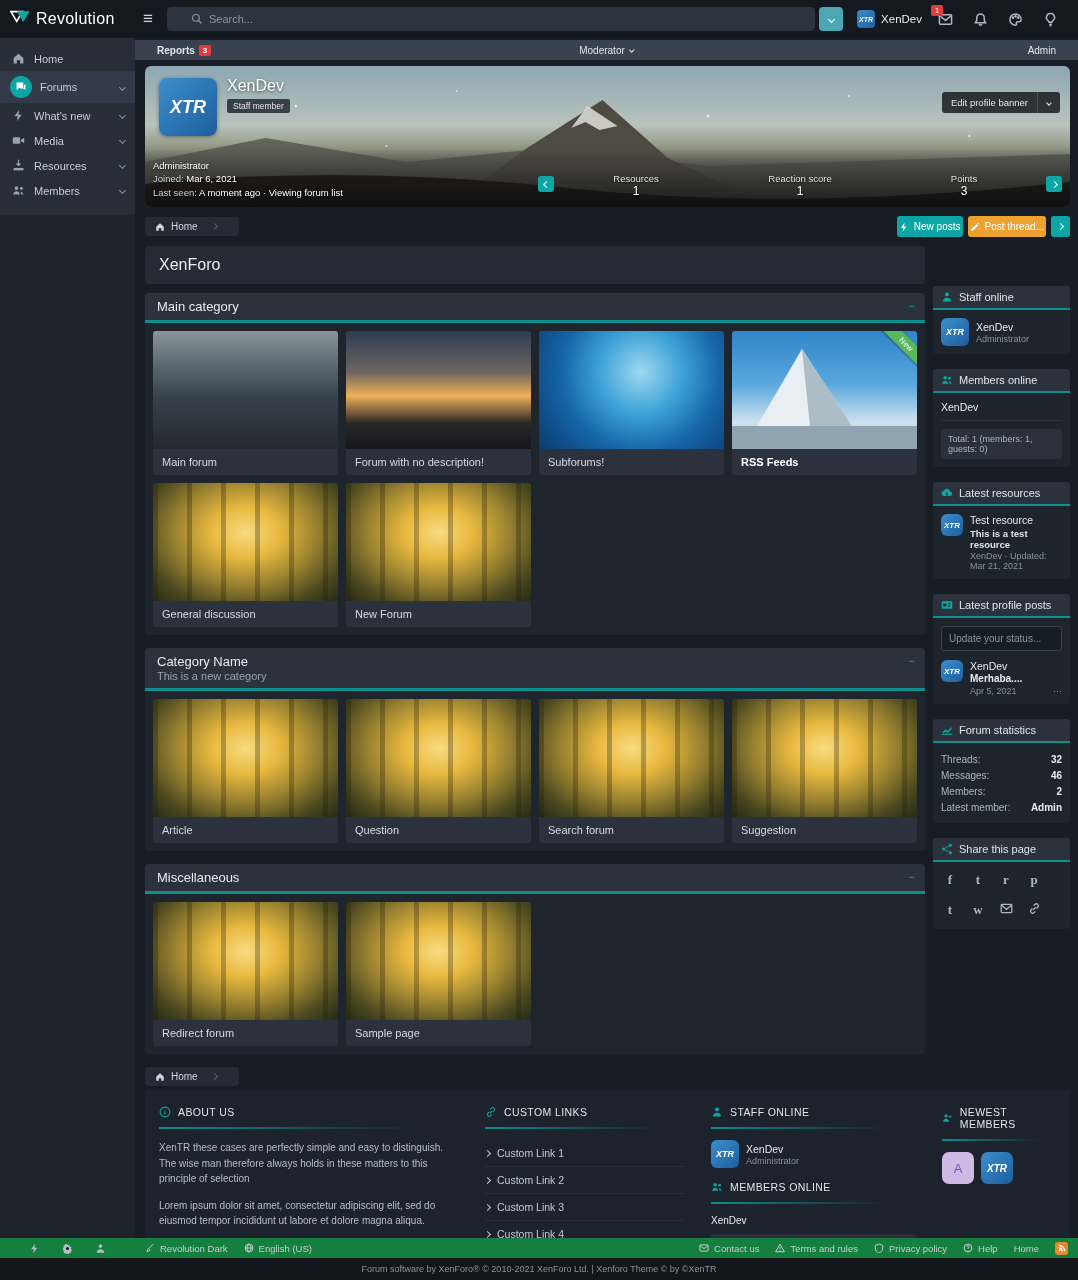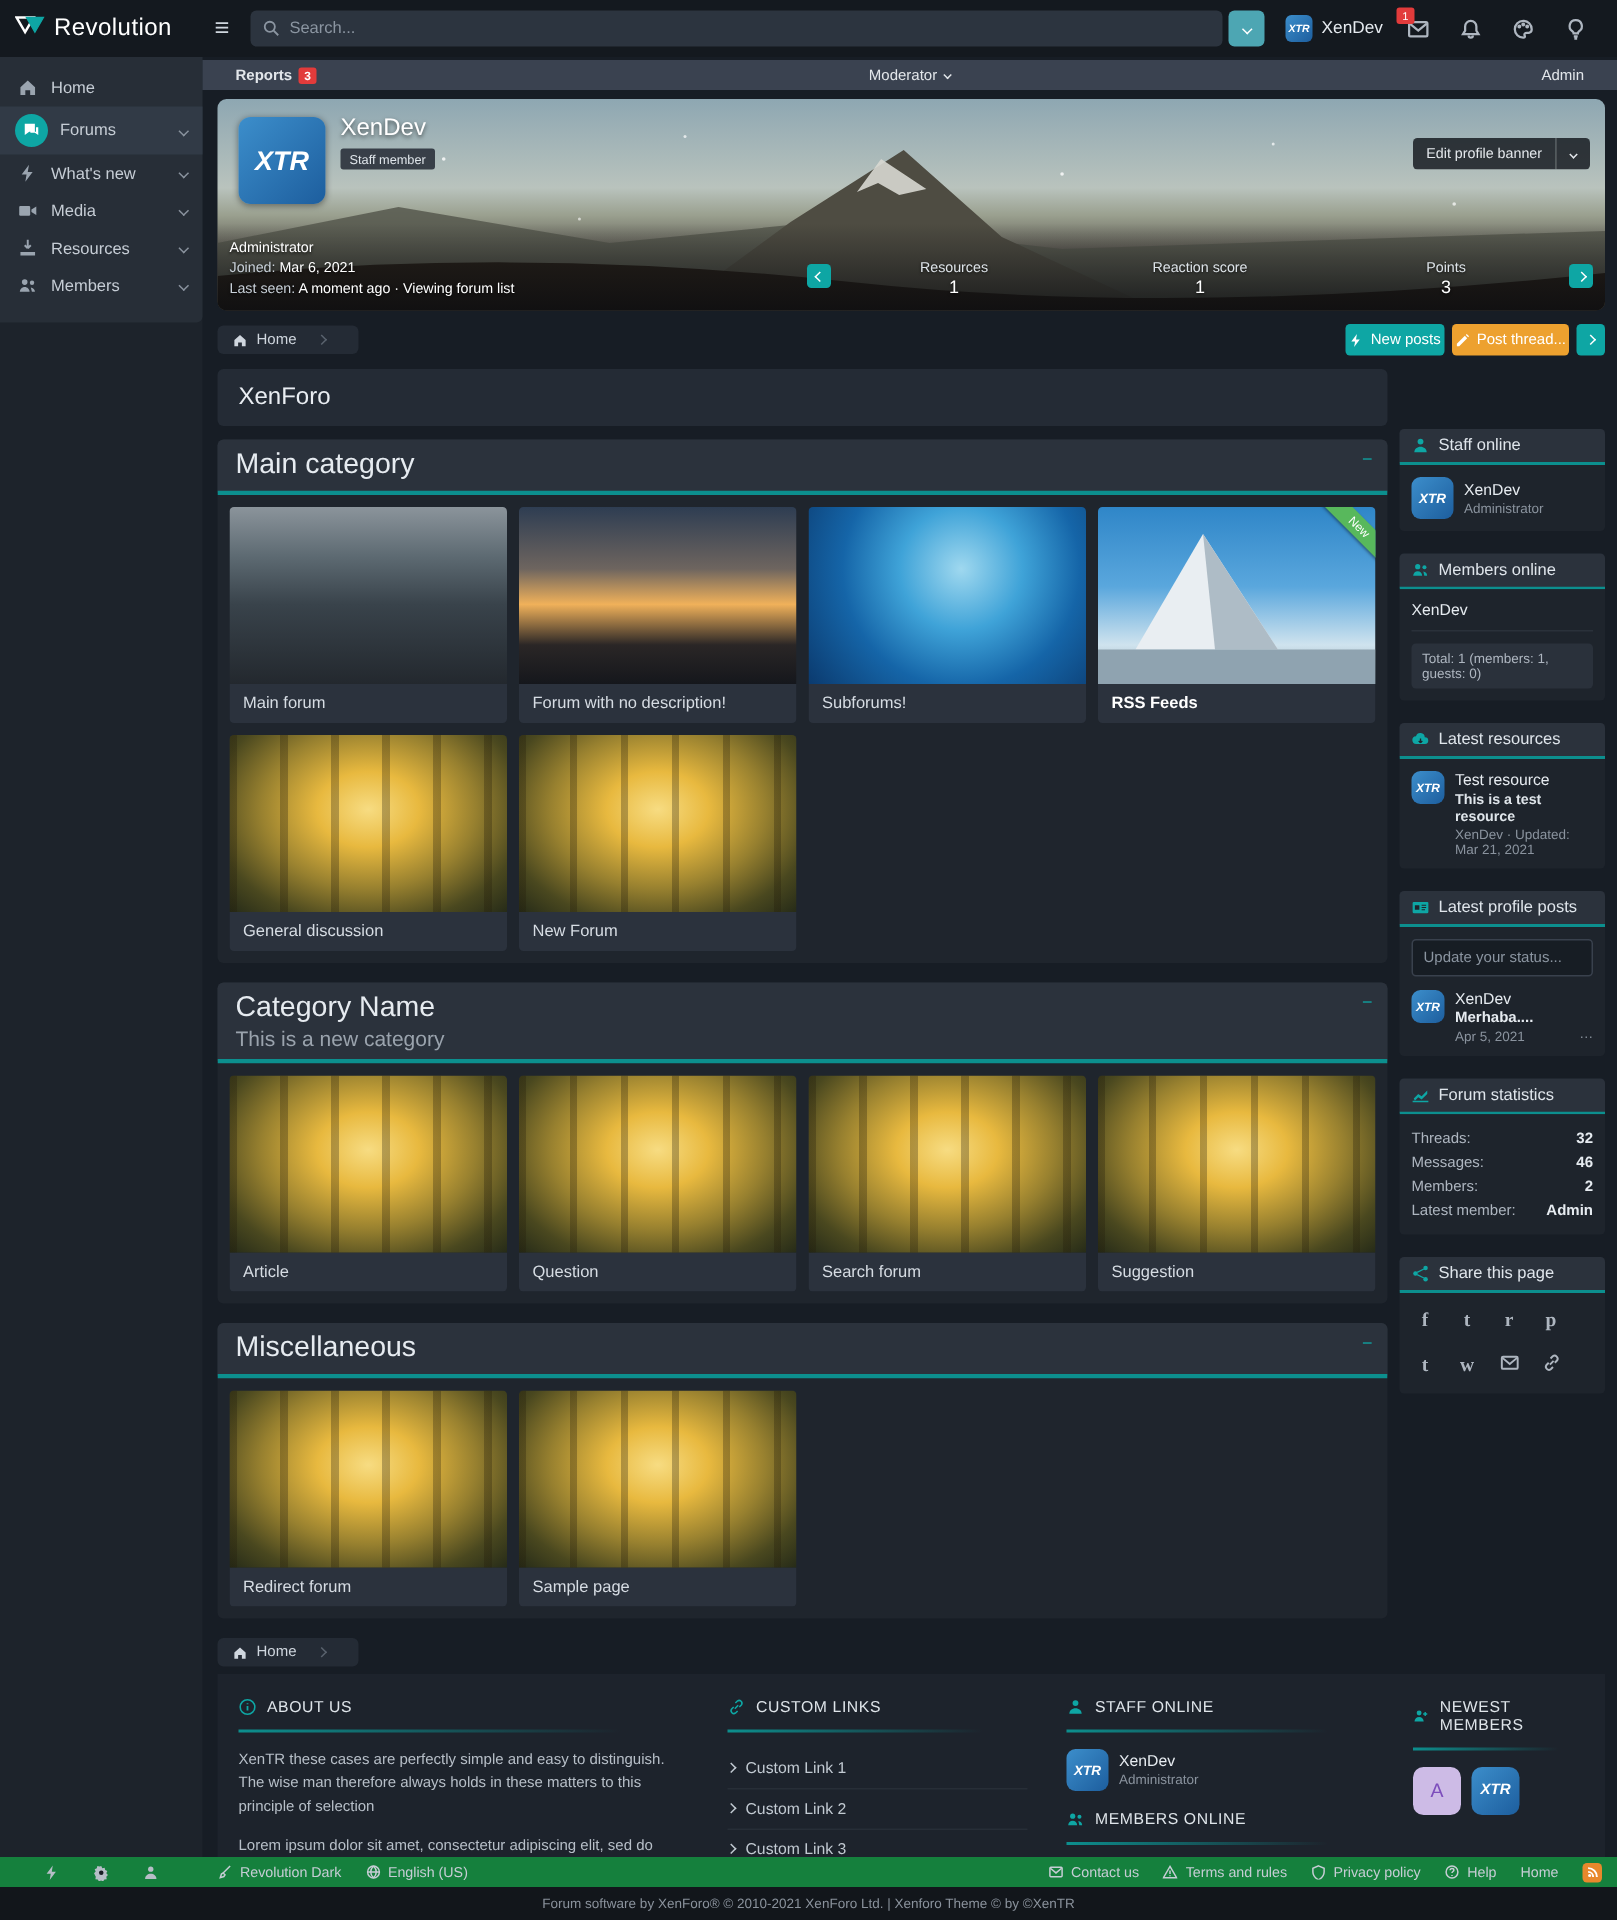--- a/index.html
+++ b/index.html
@@ -9,21 +9,21 @@
     --navbg:#14191f; --modbar:#3a4250; --leftbar:#272e37; --footer:#1d232c;
   }
   *{box-sizing:border-box;margin:0;padding:0}
   body{background:#0e1217;font-family:"Liberation Sans",sans-serif}
   .app{width:1078px;height:1280px;background:var(--page);display:flex;flex-direction:column;overflow:hidden;position:relative}
 
   
   .navbar{height:38px;flex:0 0 38px;background:var(--navbg);display:flex;align-items:center}
   .brand{width:135px;flex:0 0 135px;display:flex;align-items:center;gap:6px;padding-left:10px;color:#fff;font-size:16px;letter-spacing:.3px}
   .hamburger{color:#cfd6de;font-size:17px;margin:0 14px 0 8px;cursor:pointer}
-  .searchbar{flex:1;height:24px;background:#2c343f;border-radius:4px;display:flex;align-items:center;padding:0 8px;gap:6px}
+  .searchbar{flex:1;height:24px;background:#2c343f;border-radius:4px;display:flex;align-items:center;padding:0 24px;gap:6px}
   .searchbar input{flex:1;background:transparent;border:0;outline:0;color:#dfe5ec;font-size:11px}
   .searchbar input::placeholder{color:#8b95a1}
   .search-drop{width:24px;height:24px;background:#4da6b3;border-radius:4px;margin:0 14px 0 4px;display:flex;align-items:center;justify-content:center;color:#fff;font-size:9px;cursor:pointer}
   .nav-user{display:flex;align-items:center;gap:6px;margin-right:16px;cursor:pointer}
   .mini-ava{width:18px;height:18px;border-radius:4px;background:linear-gradient(135deg,#3c8ecb,#1d5e9e);color:#fff;font-size:7px;font-weight:bold;font-style:italic;display:flex;align-items:center;justify-content:center}
   .nav-user .uname{color:#e6ebf0;font-size:11.5px}
   .nav-ic{position:relative;margin-right:20px;color:#aeb6c0;cursor:pointer;display:flex}
   .nav-ic svg{width:15px;height:15px;fill:none;stroke:#aeb6c0;stroke-width:1.6}
   .badge{position:absolute;top:-7px;left:-7px;background:var(--red);color:#fff;font-size:7.5px;min-width:12px;height:11px;border-radius:2px;display:flex;align-items:center;justify-content:center;padding:0 2px}
 
@@ -82,22 +82,22 @@
 
   .title-panel{background:var(--panel);border-radius:4px;padding:10px 14px;font-size:16px;color:#e9edf2;margin-bottom:9px}
 
   .cols{display:flex;gap:8px;align-items:flex-start}
   .main-col{width:780px;flex:0 0 780px}
   .rightbar{flex:1;padding-top:40px}
 
   
   .section{background:#1f252d;border-radius:4px;margin-bottom:13px}
   .sec-head{background:var(--panel2);border-bottom:3px solid var(--teal-dk);border-radius:4px 4px 0 0;padding:6px 12px;position:relative;cursor:default}
-  .sec-head .t{font-size:19px;color:#e6ebf0}
-  .sec-head .s{font-size:14px;color:#9aa3ad;margin-top:1px}
+  .sec-head .t{font-size:13px;color:#e6ebf0}
+  .sec-head .s{font-size:11px;color:#9aa3ad;margin-top:1px}
   .sec-head .collapse{position:absolute;right:10px;top:6px;color:var(--teal);font-size:12px;cursor:pointer}
   .cards{display:flex;flex-wrap:wrap;gap:8px;padding:8px}
   .card{width:185px;border-radius:3px;overflow:hidden;position:relative;cursor:pointer}
   .card-img{height:118px;position:relative}
   .card-lbl{background:var(--cardlbl);padding:7px 9px;font-size:11px;color:#d6dce3}
   .card-lbl.bold{color:#fff;font-weight:bold}
   .img-lake{background:linear-gradient(180deg,#8b949b 0%,#5d6a72 28%,#39434b 55%,#23282e 100%)}
   .img-sunset{background:linear-gradient(180deg,#2e3d52 0%,#6e655f 35%,#f0b15a 55%,#2a2626 78%,#15171c 100%)}
   .img-ice{background:radial-gradient(circle at 55% 35%,#9fd8ef 0%,#3fa3d8 32%,#1565a8 62%,#0b3a6e 100%)}
   .img-alp{background:linear-gradient(180deg,#2f86c8 0%,#5aa7dd 45%,#cfe3ee 78%,#8fa3b0 100%)}

